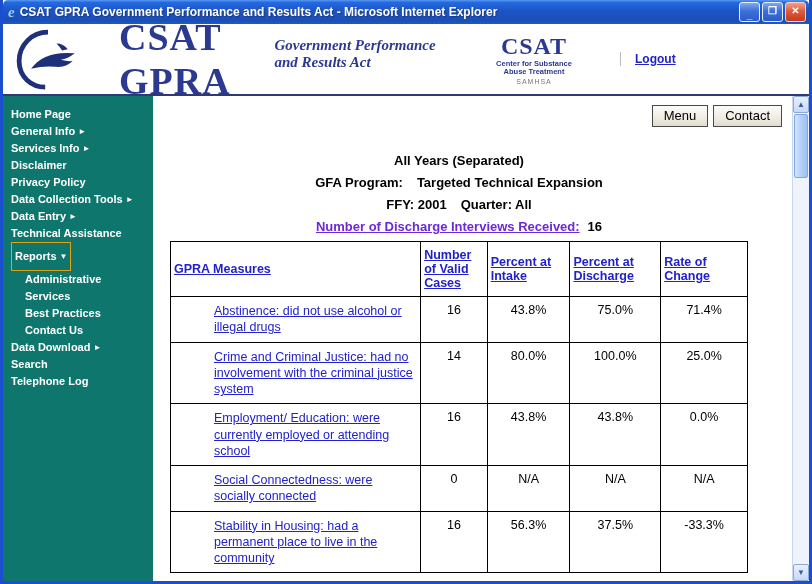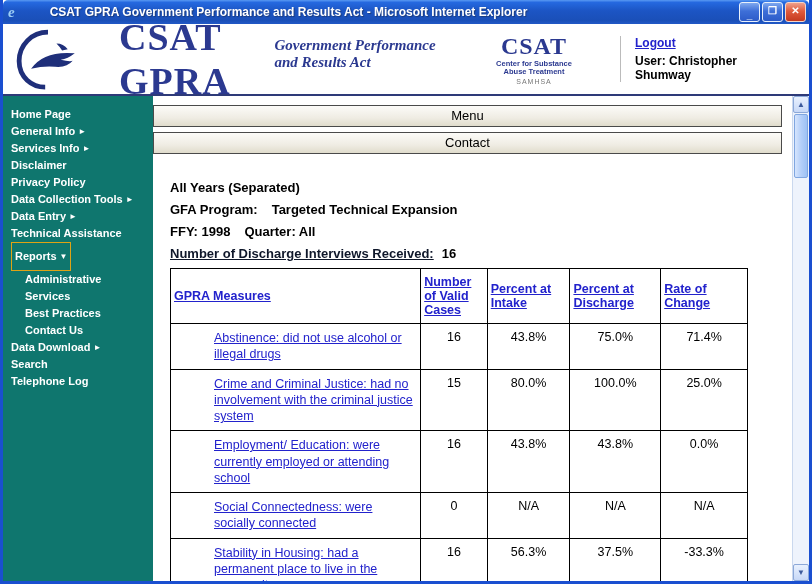--- a/index.html
+++ b/index.html
@@ -11,21 +11,21 @@
             border-left:3px solid #1A4FD0; border-right:3px solid #1A4FD0;
             border-bottom:3px solid #1A4FD0; background:#fff; }
 
   
   .titlebar { height:24px; flex:0 0 24px; display:flex; align-items:center;
               padding:0 3px 0 5px; border-radius:5px 5px 0 0;
               background:linear-gradient(180deg,#5A9AF2 0%,#2569E0 10%,#1C55C4 45%,#1A4FB8 85%,#2158C6 100%); }
   .ie-icon { color:#9CCEF5; font:italic bold 15px "Liberation Serif", serif;
              margin-right:5px; line-height:1; }
   .win-title { color:#fff; font-size:12px; font-weight:bold; flex:1;
-               white-space:nowrap; overflow:hidden; text-shadow:1px 1px 1px #1b3a7a;margin-left:30px; }
+               white-space:nowrap; overflow:hidden; text-shadow:1px 1px 1px #1b3a7a; }
   .win-buttons { display:flex; gap:2px; }
   .winbtn { width:21px; height:20px; border-radius:3px; border:1px solid #E8F0FB;
             display:flex; align-items:center; justify-content:center;
             color:#fff; font-size:10px; font-weight:bold; line-height:1;
             background:linear-gradient(180deg,#7FA8EF 0%,#3E6FD8 45%,#2C5BC8 100%);
             cursor:default; }
   .winbtn.close { background:linear-gradient(180deg,#F0A08C 0%,#E05B3C 45%,#C43A20 100%);
                   border-color:#F6D5C8; }
   .winbtn .glyph { transform:translateY(-1px); }
   .winbtn.min .glyph { transform:translateY(3px); }
@@ -52,28 +52,28 @@
   
   .sidebar { width:150px; flex:0 0 150px; background:#0f766e; padding-top:10px; overflow:hidden; }
   .nav-item { color:#fff; font-size:11px; font-weight:bold; line-height:17px;
               padding-left:8px; white-space:nowrap; cursor:pointer; }
   .nav-item.sub { padding-left:22px; }
   .nav-arrow { font-size:8px; margin-left:3px; vertical-align:1px; }
   .reports-box { display:inline-block; border:1px solid #DFA315; padding:6px 3px; line-height:15px; }
 
   
   .main { flex:1; background:#fff; overflow:hidden; position:relative; }
-  .toolbar { display:flex; justify-content:flex-end; gap:5px; margin:9px 10px 8px 0;flex-direction:column; }
+  .toolbar { display:flex; justify-content:flex-end; gap:5px; margin:9px 10px 8px 0; }
   .xp-btn { font:13px "Liberation Sans", sans-serif; color:#000;
             background:linear-gradient(180deg,#FCFBF8 0%,#EFECE3 60%,#E0DCCC 100%);
             border:1px solid #4A4A4A; padding:2px 11px 3px 11px; cursor:pointer; }
   .report { width:578px; margin:26px 0 0 17px; }
-  .info-line { font-size:13px; font-weight:bold; color:#000; margin-bottom:7px; }
+  .info-line { text-align:center; font-size:13px; font-weight:bold; color:#000; margin-bottom:7px; }
   .info-line .gap { display:inline-block; width:14px; }
-  .link { color:#0f172a; text-decoration:underline; cursor:pointer; }
+  .link { color:#6d28d9; text-decoration:underline; cursor:pointer; }
   .interviews-value { margin-left:8px; }
 
   
   table.report-table { border-collapse:collapse; width:578px; margin-top:4px;
                        font-size:12.5px; table-layout:fixed; }
   .report-table th, .report-table td { border:1px solid #000; }
   .report-table th { padding:6px 3px; text-align:left; vertical-align:middle; }
   .report-table th a { color:#2222CC; font-weight:bold; text-decoration:underline; cursor:pointer; }
   .report-table td { padding:6px 6px; vertical-align:top; }
   td.measure { text-align:left; line-height:1.3;padding-left:43px; }
@@ -126,21 +126,20 @@
       <span class="brand-title">CSAT GPRA</span>
       <span class="brand-sub">Government Performance and Results Act</span>
     </div>
     <div class="csat-logo">
       <div class="csat-name">CSAT</div>
       <div class="csat-desc">Center for Substance Abuse Treatment</div>
       <div class="csat-org">SAMHSA</div>
     </div>
     <div class="user-area">
       <a class="logout">Logout</a>
-      <span class="user-name">User: Christopher Shumway</span>
     </div>
   </div>
 
   <div class="bodyrow">
 
     <div class="sidebar">
       <div class="nav-item"><span>Home Page</span><span class="nav-arrow"></span></div>
       <div class="nav-item"><span>General Info</span><span class="nav-arrow">►</span></div>
       <div class="nav-item"><span>Services Info</span><span class="nav-arrow">►</span></div>
       <div class="nav-item"><span>Disclaimer</span></div>
@@ -165,21 +164,21 @@
         <button class="xp-btn">Menu</button>
         <button class="xp-btn">Contact</button>
       </div>
 
       <div class="report">
         <div class="info-line">All Years (Separated)</div>
         <div class="info-line">
           <span>GFA Program:</span><span class="gap"></span><span>Targeted Technical Expansion</span>
         </div>
         <div class="info-line">
-          <span>FFY: 1998</span><span class="gap"></span><span>Quarter: All</span>
+          <span>FFY: 2001</span><span class="gap"></span><span>Quarter: All</span>
         </div>
         <div class="info-line">
           <a class="link">Number of Discharge Interviews Received:</a><span class="interviews-value">16</span>
         </div>
 
         <table class="report-table">
           <colgroup>
             <col class="c-measure">
               <col class="c-cases">
               <col class="c-intake">
@@ -198,21 +197,21 @@
           <tbody>
             <tr>
               <td class="measure"><a>Abstinence:  did not use alcohol or illegal drugs</a></td>
               <td class="num">16</td>
               <td class="num">43.8%</td>
               <td class="num">75.0%</td>
               <td class="num">71.4%</td>
             </tr>
             <tr>
               <td class="measure"><a>Crime and Criminal Justice:  had no involvement with the criminal justice system</a></td>
-              <td class="num">15</td>
+              <td class="num">14</td>
               <td class="num">80.0%</td>
               <td class="num">100.0%</td>
               <td class="num">25.0%</td>
             </tr>
             <tr>
               <td class="measure"><a>Employment/ Education:  were currently employed or attending school</a></td>
               <td class="num">16</td>
               <td class="num">43.8%</td>
               <td class="num">43.8%</td>
               <td class="num">0.0%</td>

